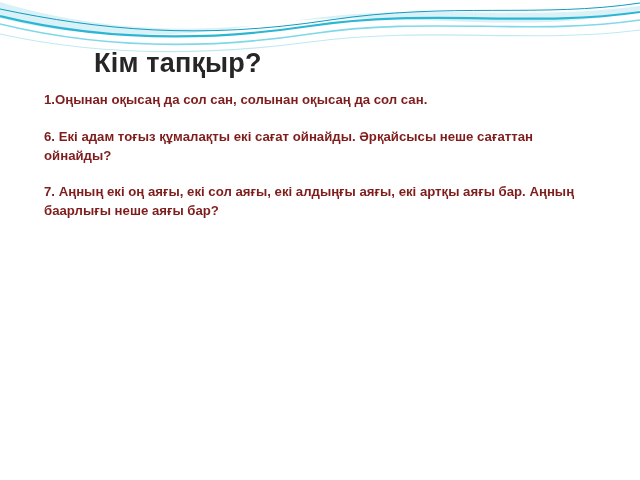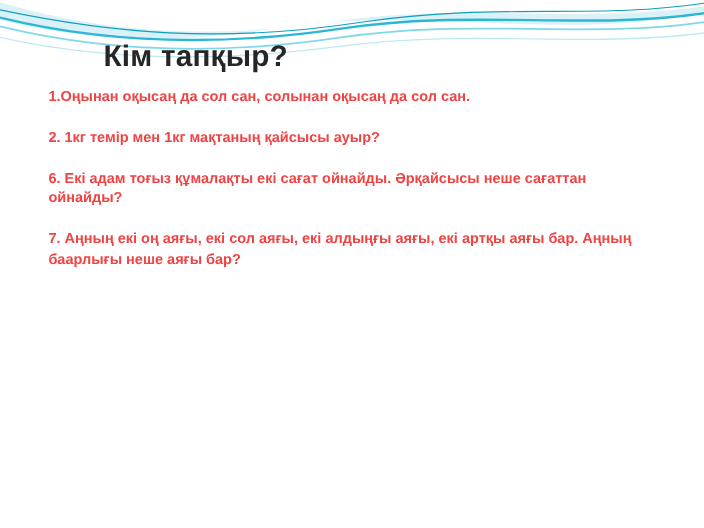--- a/index.html
+++ b/index.html
@@ -23,21 +23,21 @@
   .decor {
     position: absolute;
     top: 0;
     left: 0;
     width: 640px;
     height: 60px;
     pointer-events: none;
   }
   .content {
     position: absolute;
-    top: 36px;
+    top: 48px;
     left: 0;
     width: 640px;
     padding: 0 40px 0 44px;
     box-sizing: border-box;
   }
   .title {
     font-size: 27px;
     font-weight: bold;
     color: #262626;
     letter-spacing: 0.2px;
@@ -45,21 +45,21 @@
     line-height: 1.15;
   }
   .body-list {
     margin: 0;
     padding: 0;
     list-style: none;
   }
   .body-item {
     font-size: 13.2px;
     font-weight: bold;
-    color: #ef4444;
+    color: #7f1d1d;
     line-height: 1.42;
     margin-bottom: 18px;
     text-align: left;
   }
   .body-item:last-child {
     margin-bottom: 0;
   }
 </style>
 </head>
 <body>
@@ -73,19 +73,18 @@
     <path d="M0,24 C90,46 190,52 310,34 C430,16 530,36 640,20" fill="none" stroke="#7fd8e8" stroke-width="1.6"></path>
     <path d="M0,34 C90,54 190,58 310,42 C430,26 530,44 640,30" fill="none" stroke="#bfe9f2" stroke-width="1.2"></path>
     <path d="M0,9 C100,30 200,40 330,20 C450,2 540,18 640,3" fill="none" stroke="#0e9ec0" stroke-width="1"></path>
   </svg>
 
   <div class="content">
     <h1 class="title">Кім тапқыр?</h1>
 
     <ul class="body-list">
       <li class="body-item">1.Оңынан оқысаң да сол сан, солынан оқысаң да сол сан.</li>
-      <li class="body-item">2. 1кг темір мен 1кг мақтаның қайсысы ауыр?</li>
       <li class="body-item">6. Екі адам тоғыз құмалақты екі сағат ойнайды. Әрқайсысы неше сағаттан ойнайды?</li>
       <li class="body-item">7. Аңның екі оң аяғы, екі сол аяғы, екі алдыңғы аяғы, екі артқы аяғы бар. Аңның баарлығы неше аяғы бар?</li>
     </ul>
   </div>
 
 </div>
 
 </body></html>

